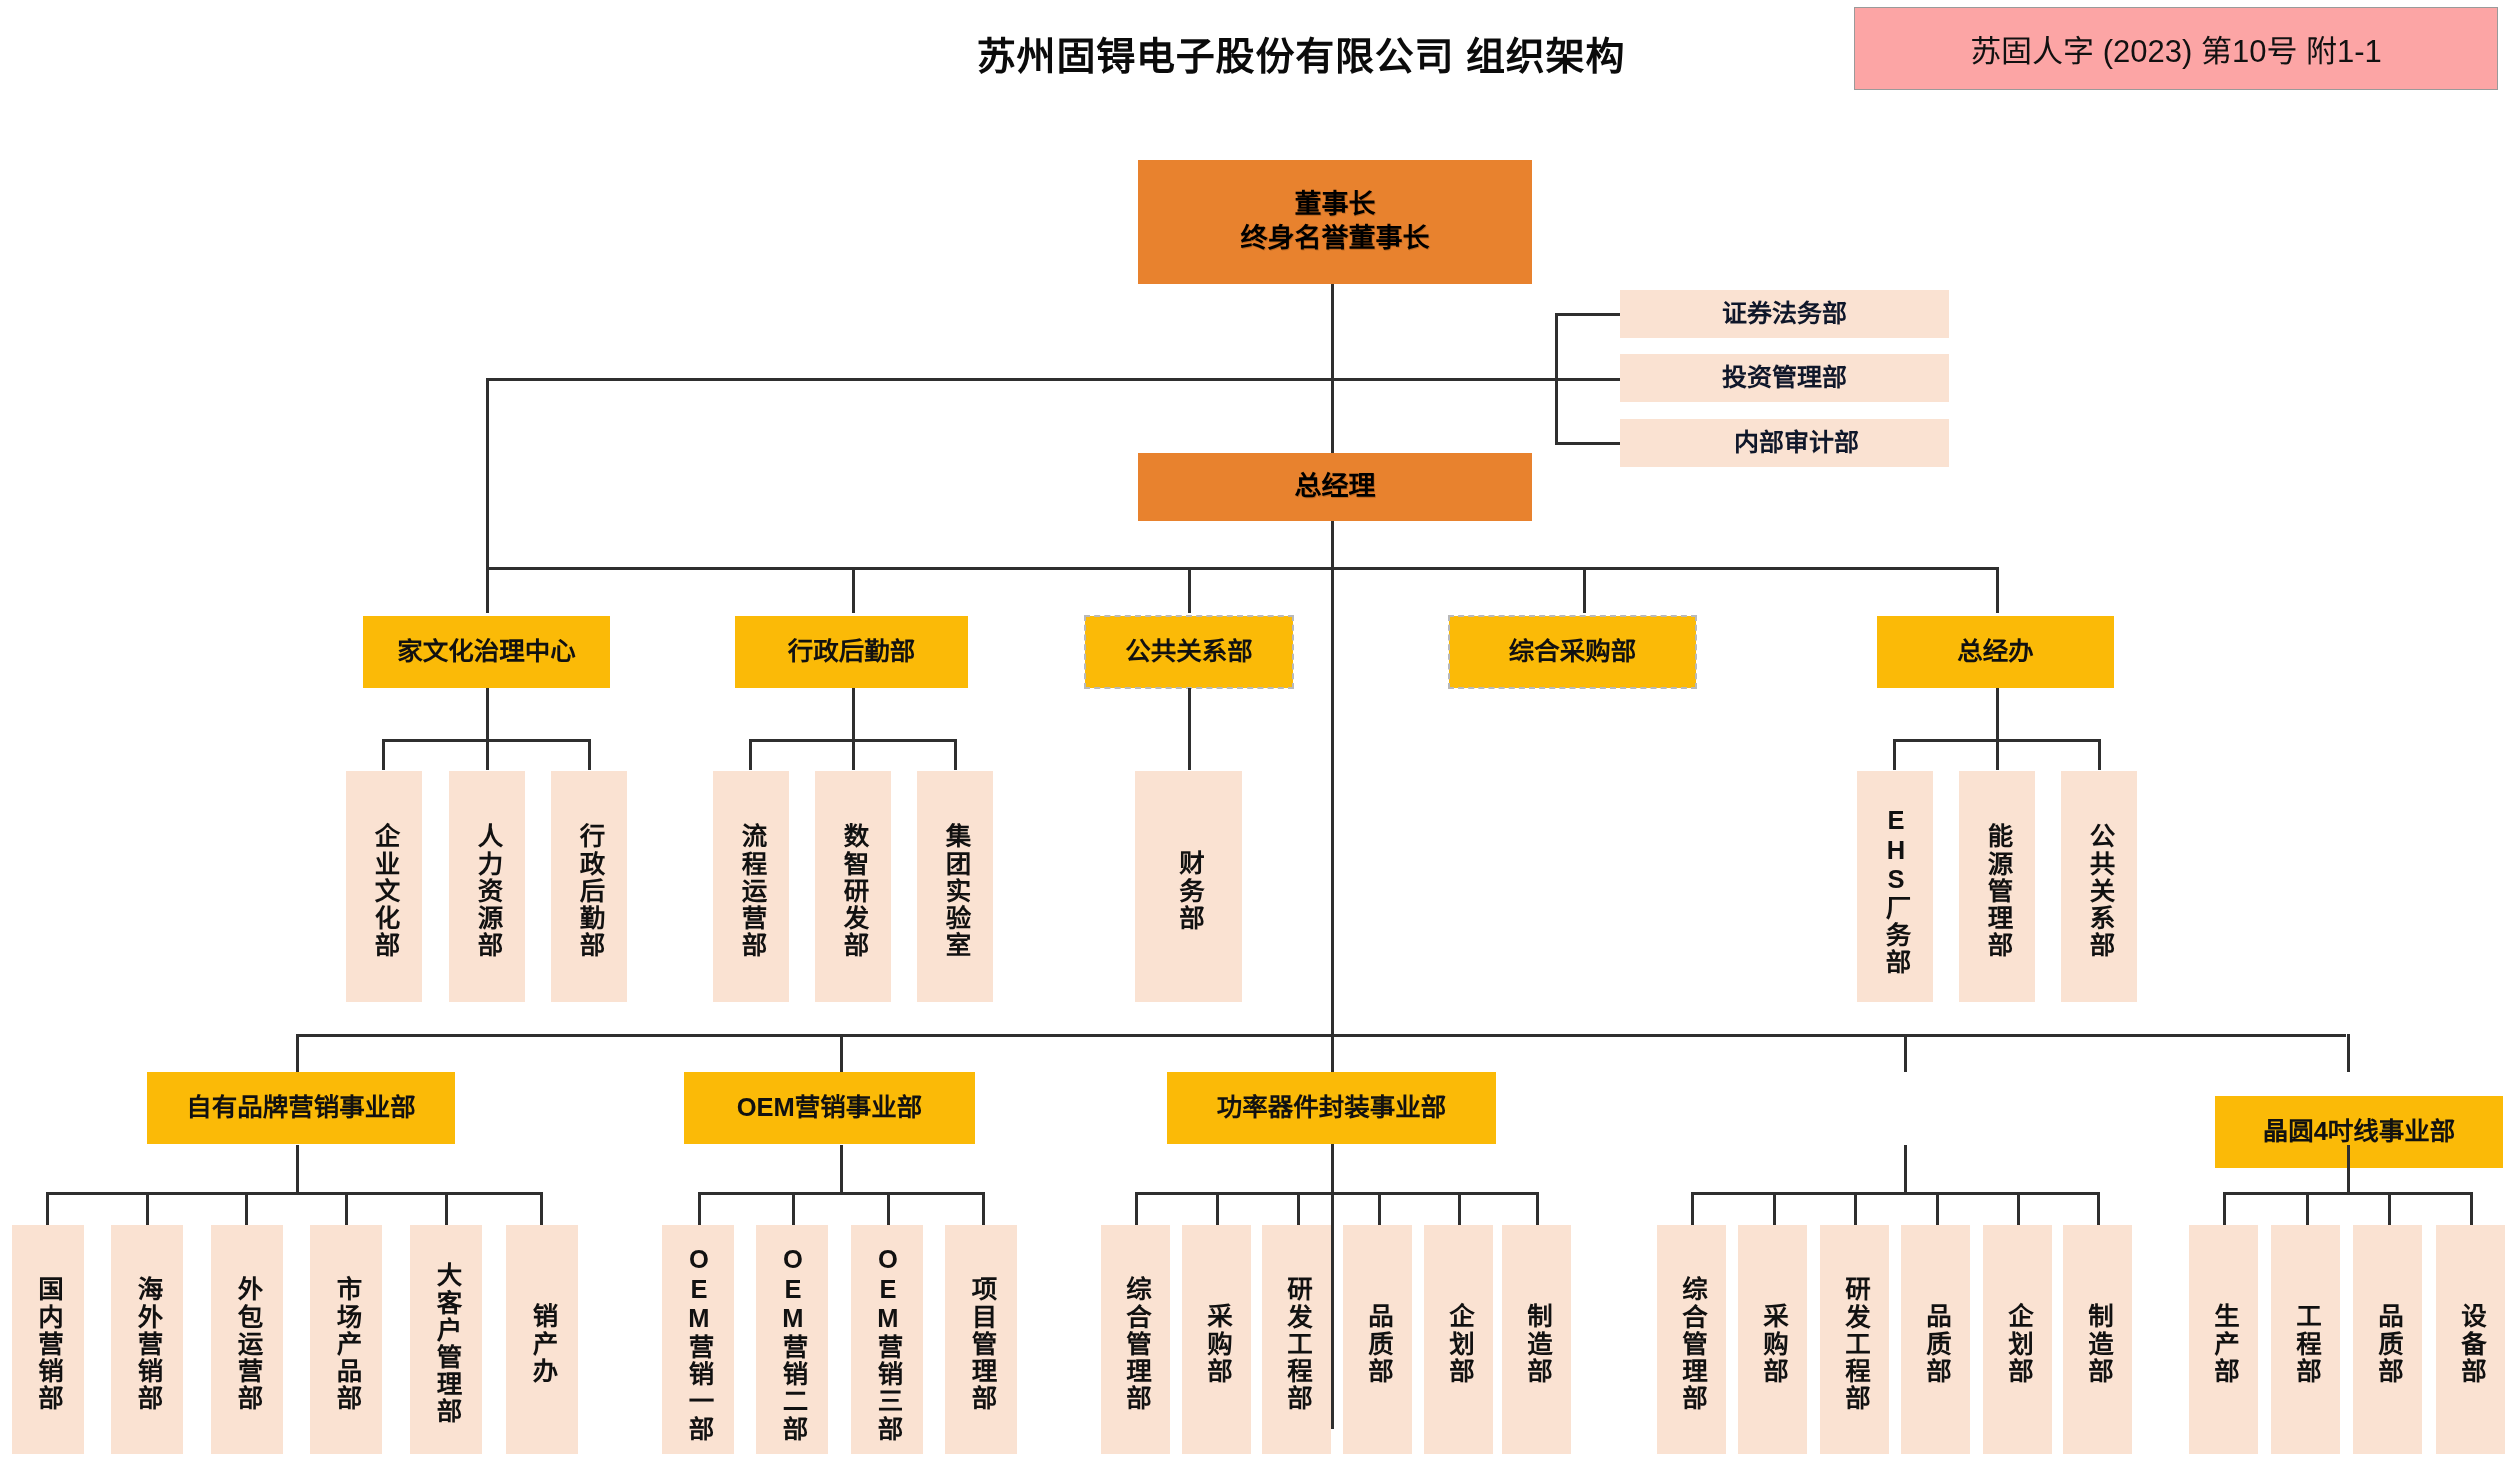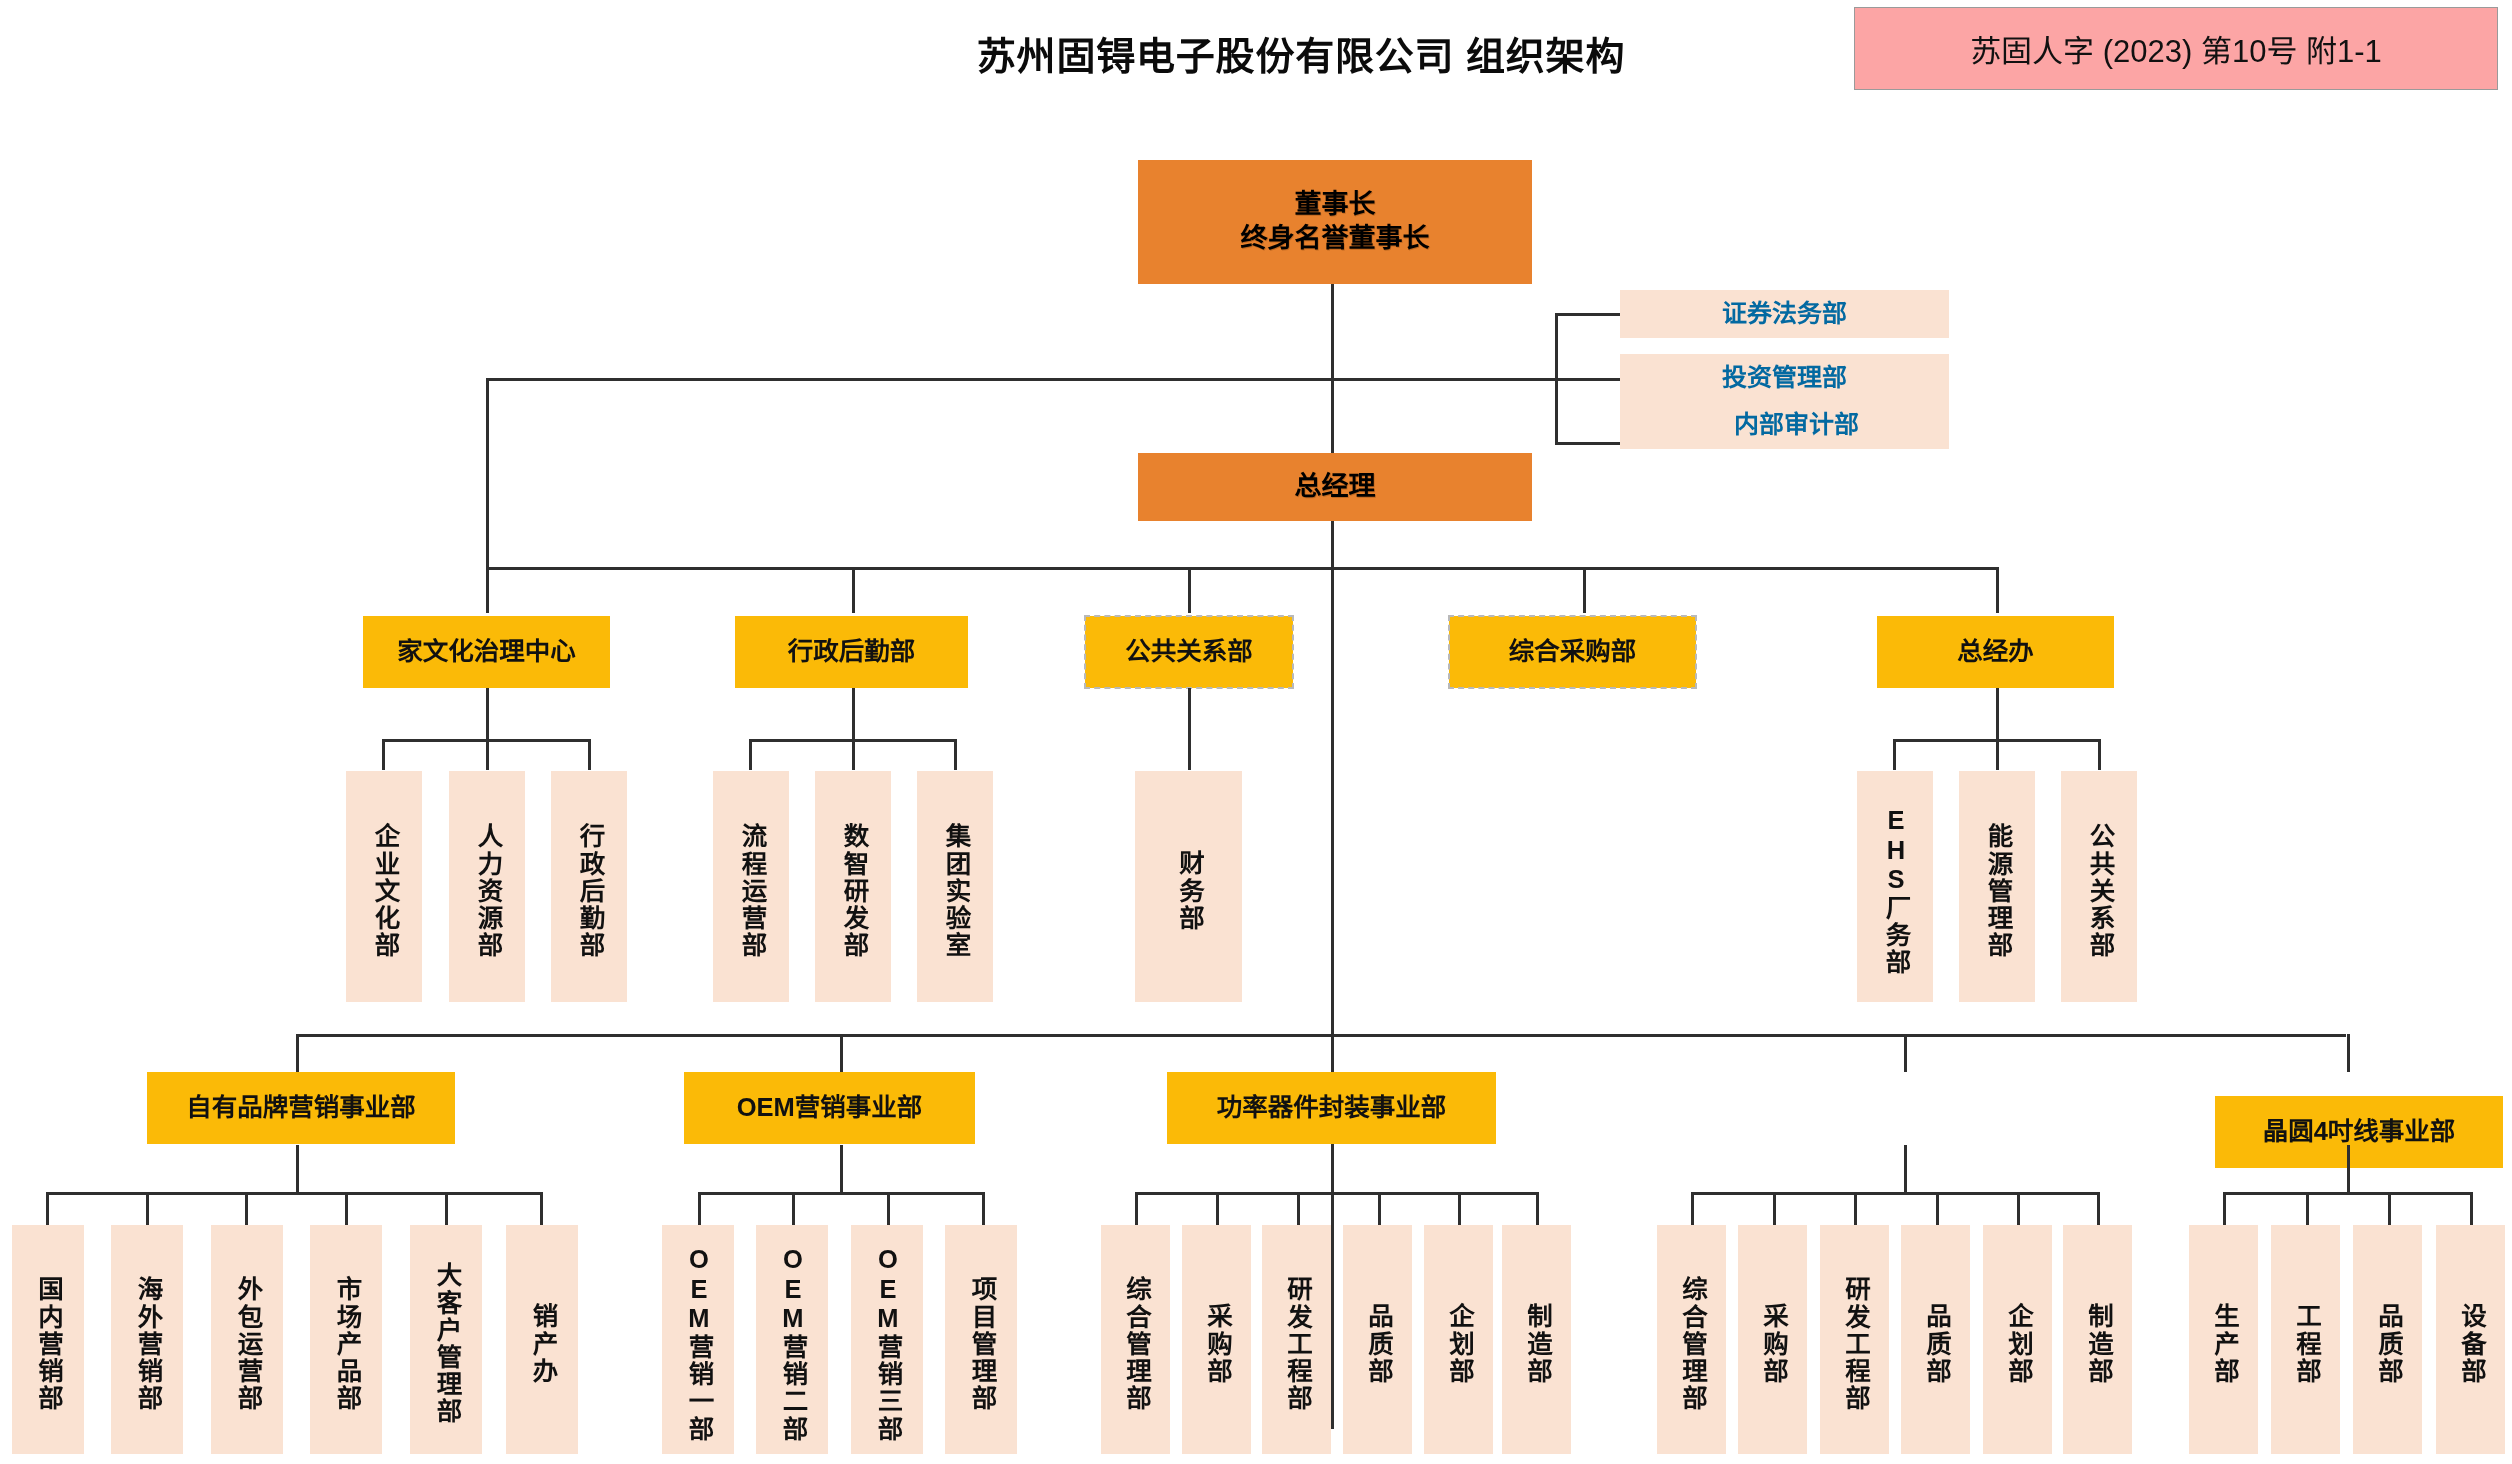--- a/index.html
+++ b/index.html
@@ -63,21 +63,21 @@
     color:#111111;
     font-weight:bold;
     font-size:25.5px;
   }
   .node.center.selected{
     outline:2.5px dashed #b9b9b9;
     outline-offset:-1.6px;
   }
   .node.dept{            
     background:#FAE2D2;
-    color:#0369a1;
+    color:#0f172a;
     font-weight:bold;
     font-size:25px;
   }
   .node.vdept{           
     background:#FAE2D2;
     color:#111111;
     font-weight:bold;
     font-size:25.5px;
     writing-mode:vertical-rl;
     text-orientation:upright;
@@ -121,21 +121,21 @@
       <div>终身名誉董事长</div>
     </div>
   </div>
 
   <div class="node dept" style="left:1620px;top:290px;width:329px;height:48px;">
     <span>证券法务部</span>
   </div>
   <div class="node dept" style="left:1620px;top:354px;width:329px;height:48px;">
     <span>投资管理部</span>
   </div>
-  <div class="node dept" style="left:1620px;top:401px;width:329px;height:48px;padding-left:24px;">
+  <div class="node dept" style="left:1620px;top:419px;width:329px;height:48px;padding-left:24px;">
     <span>内部审计部</span>
   </div>
 
   <div class="node exec" style="left:1138px;top:453px;width:394px;height:68px;">
     <span>总经理</span>
   </div>
 
   <div class="ln v" style="left:1331px;top:521px;height:908px;"></div>
 
   <div class="ln h" style="left:486px;top:567px;width:1510px;"></div>

